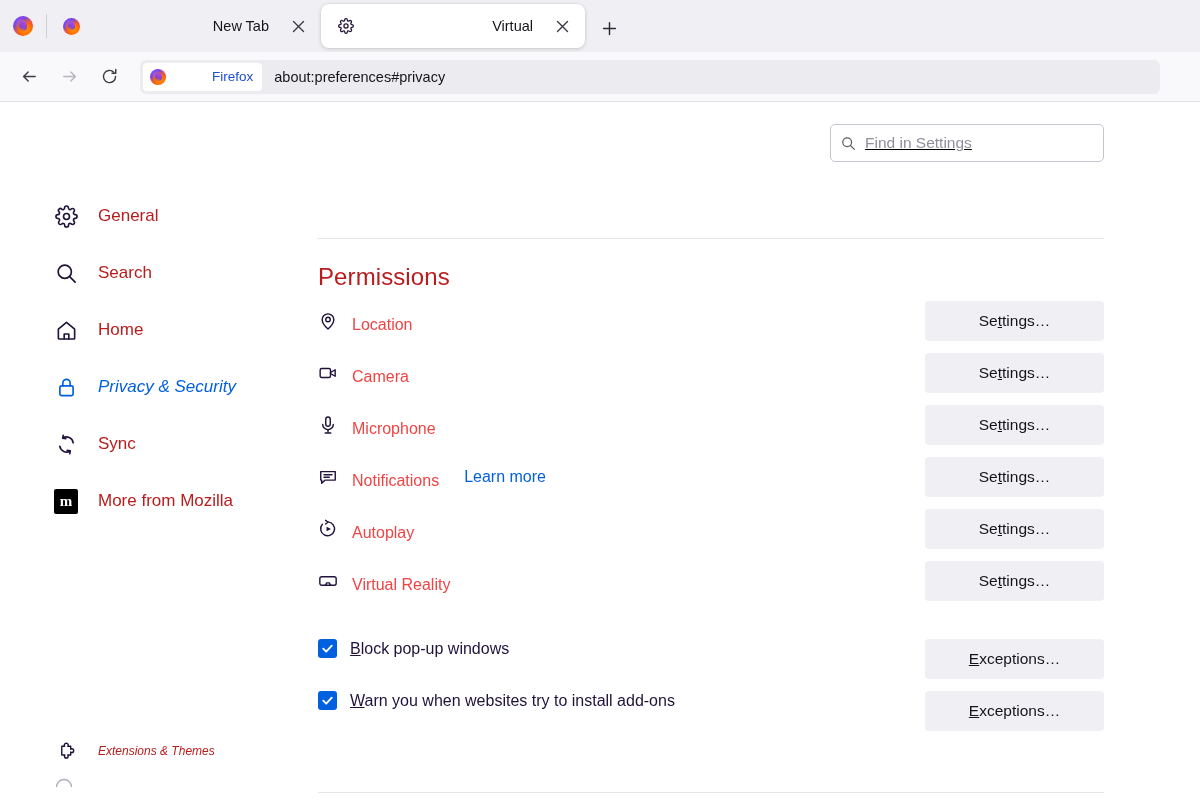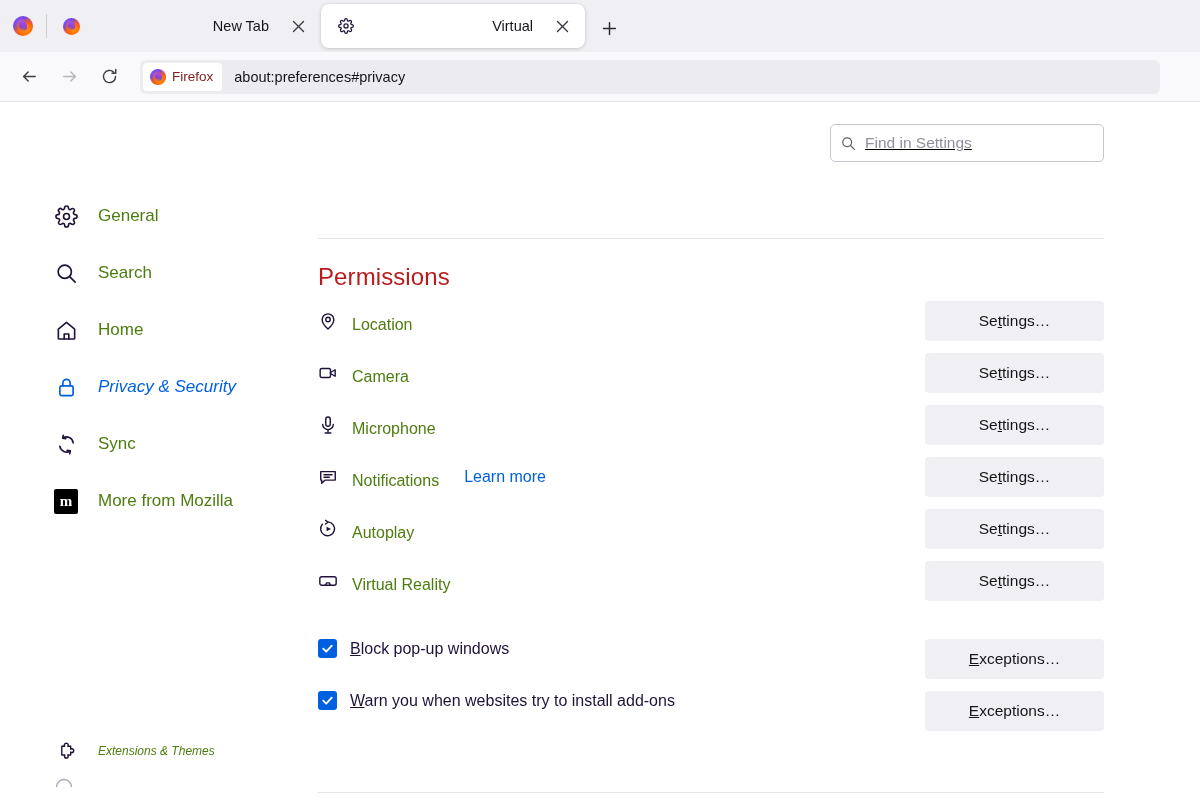--- a/index.html
+++ b/index.html
@@ -161,22 +161,23 @@
     background: #ffffff;
     border-radius: 4px;
     display: flex;
     align-items: center;
     gap: 6px;
     flex: 0 0 auto;
   }
   .identity-chip .ff-logo { width: 16px; height: 16px; }
   .identity-label {
     font-size: 13.5px;
-    color: #7f1d1d;
-    white-space: nowrap;
+    color: #1d4ed8;
+    white-space: nowrap;
+    margin-left: 40px;
   }
 
   .url-text {
     font-size: 14.5px;
     color: #15141a;
     margin-left: 12px;
     white-space: nowrap;
     overflow: hidden;
   }
 
@@ -234,21 +235,21 @@
     color: #20123a;
   }
   .nav-item .nicon {
     width: 24px; height: 24px;
     flex: 0 0 auto;
     display: flex; align-items: center; justify-content: center;
     color: #20123a;
   }
   .nav-item .nlabel {
     font-size: 17px;
-    color: #4d7c0f;
+    color: #b91c1c;
     white-space: nowrap;
   }
   .nav-item.selected .nlabel { color: #0060df; font-style: italic; }
   .nav-item.selected .nicon { color: #0060df; }
 
   .moz-badge {
     width: 25px; height: 25px;
     background: #000000;
     border-radius: 2px;
     display: flex;
@@ -317,21 +318,21 @@
     gap: 14px;
   }
   .perm-icon {
     width: 20px; height: 20px;
     flex: 0 0 auto;
     display: flex; align-items: center; justify-content: center;
     color: #20123a;
   }
   .perm-label {
     font-size: 16px;
-    color: #4d7c0f;
+    color: #ef4444;
     white-space: nowrap;
     margin-top: 8px;
   }
   .learn-more {
     font-size: 16px;
     color: #0060df;
     margin-left: 11px;
     white-space: nowrap;
   }
 

